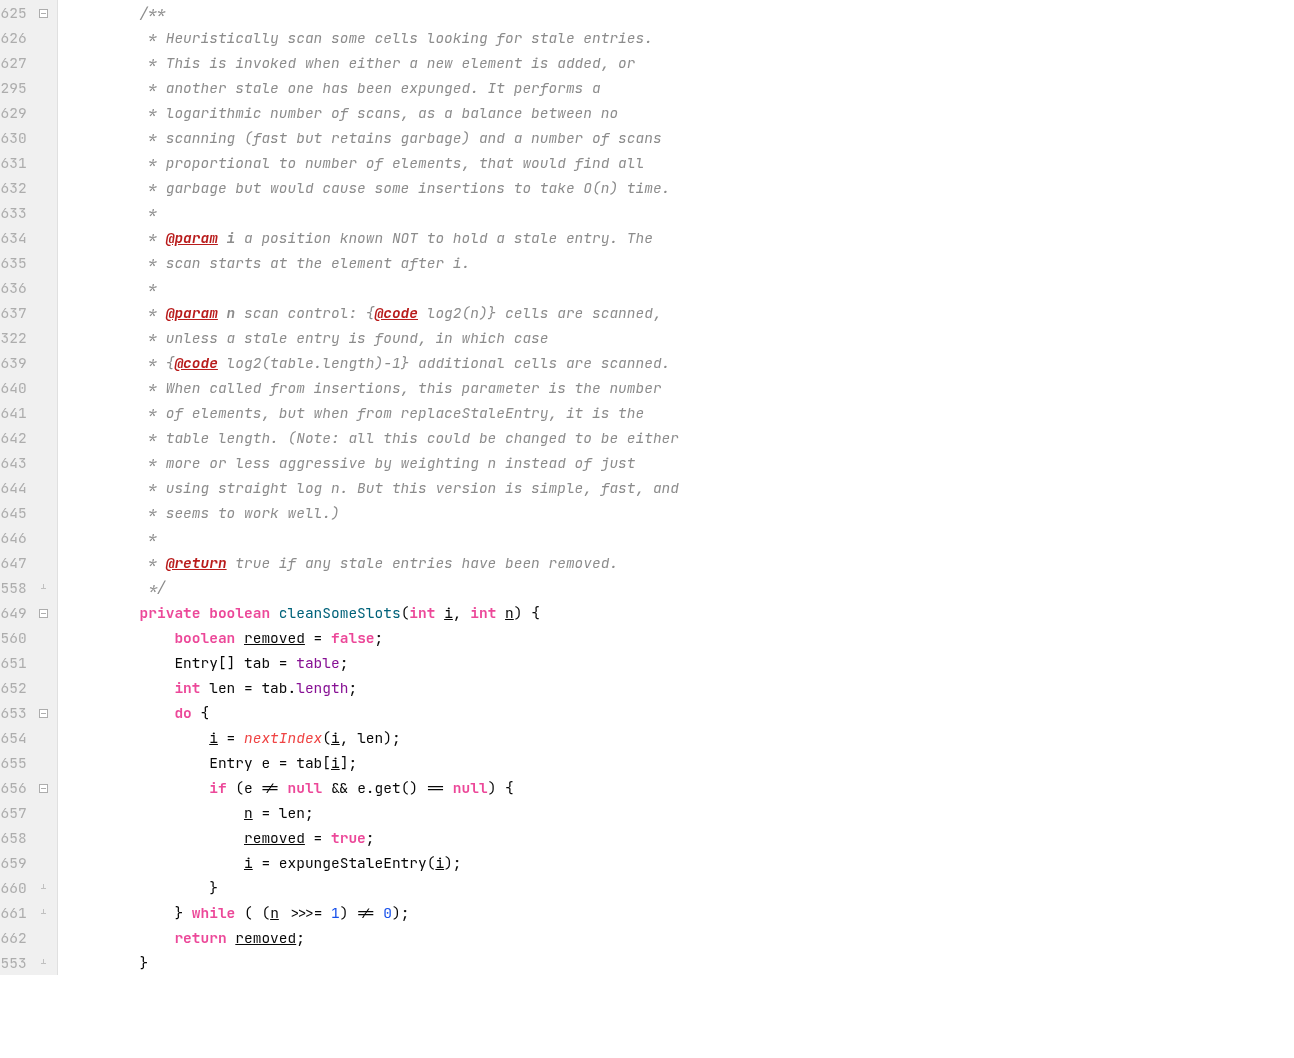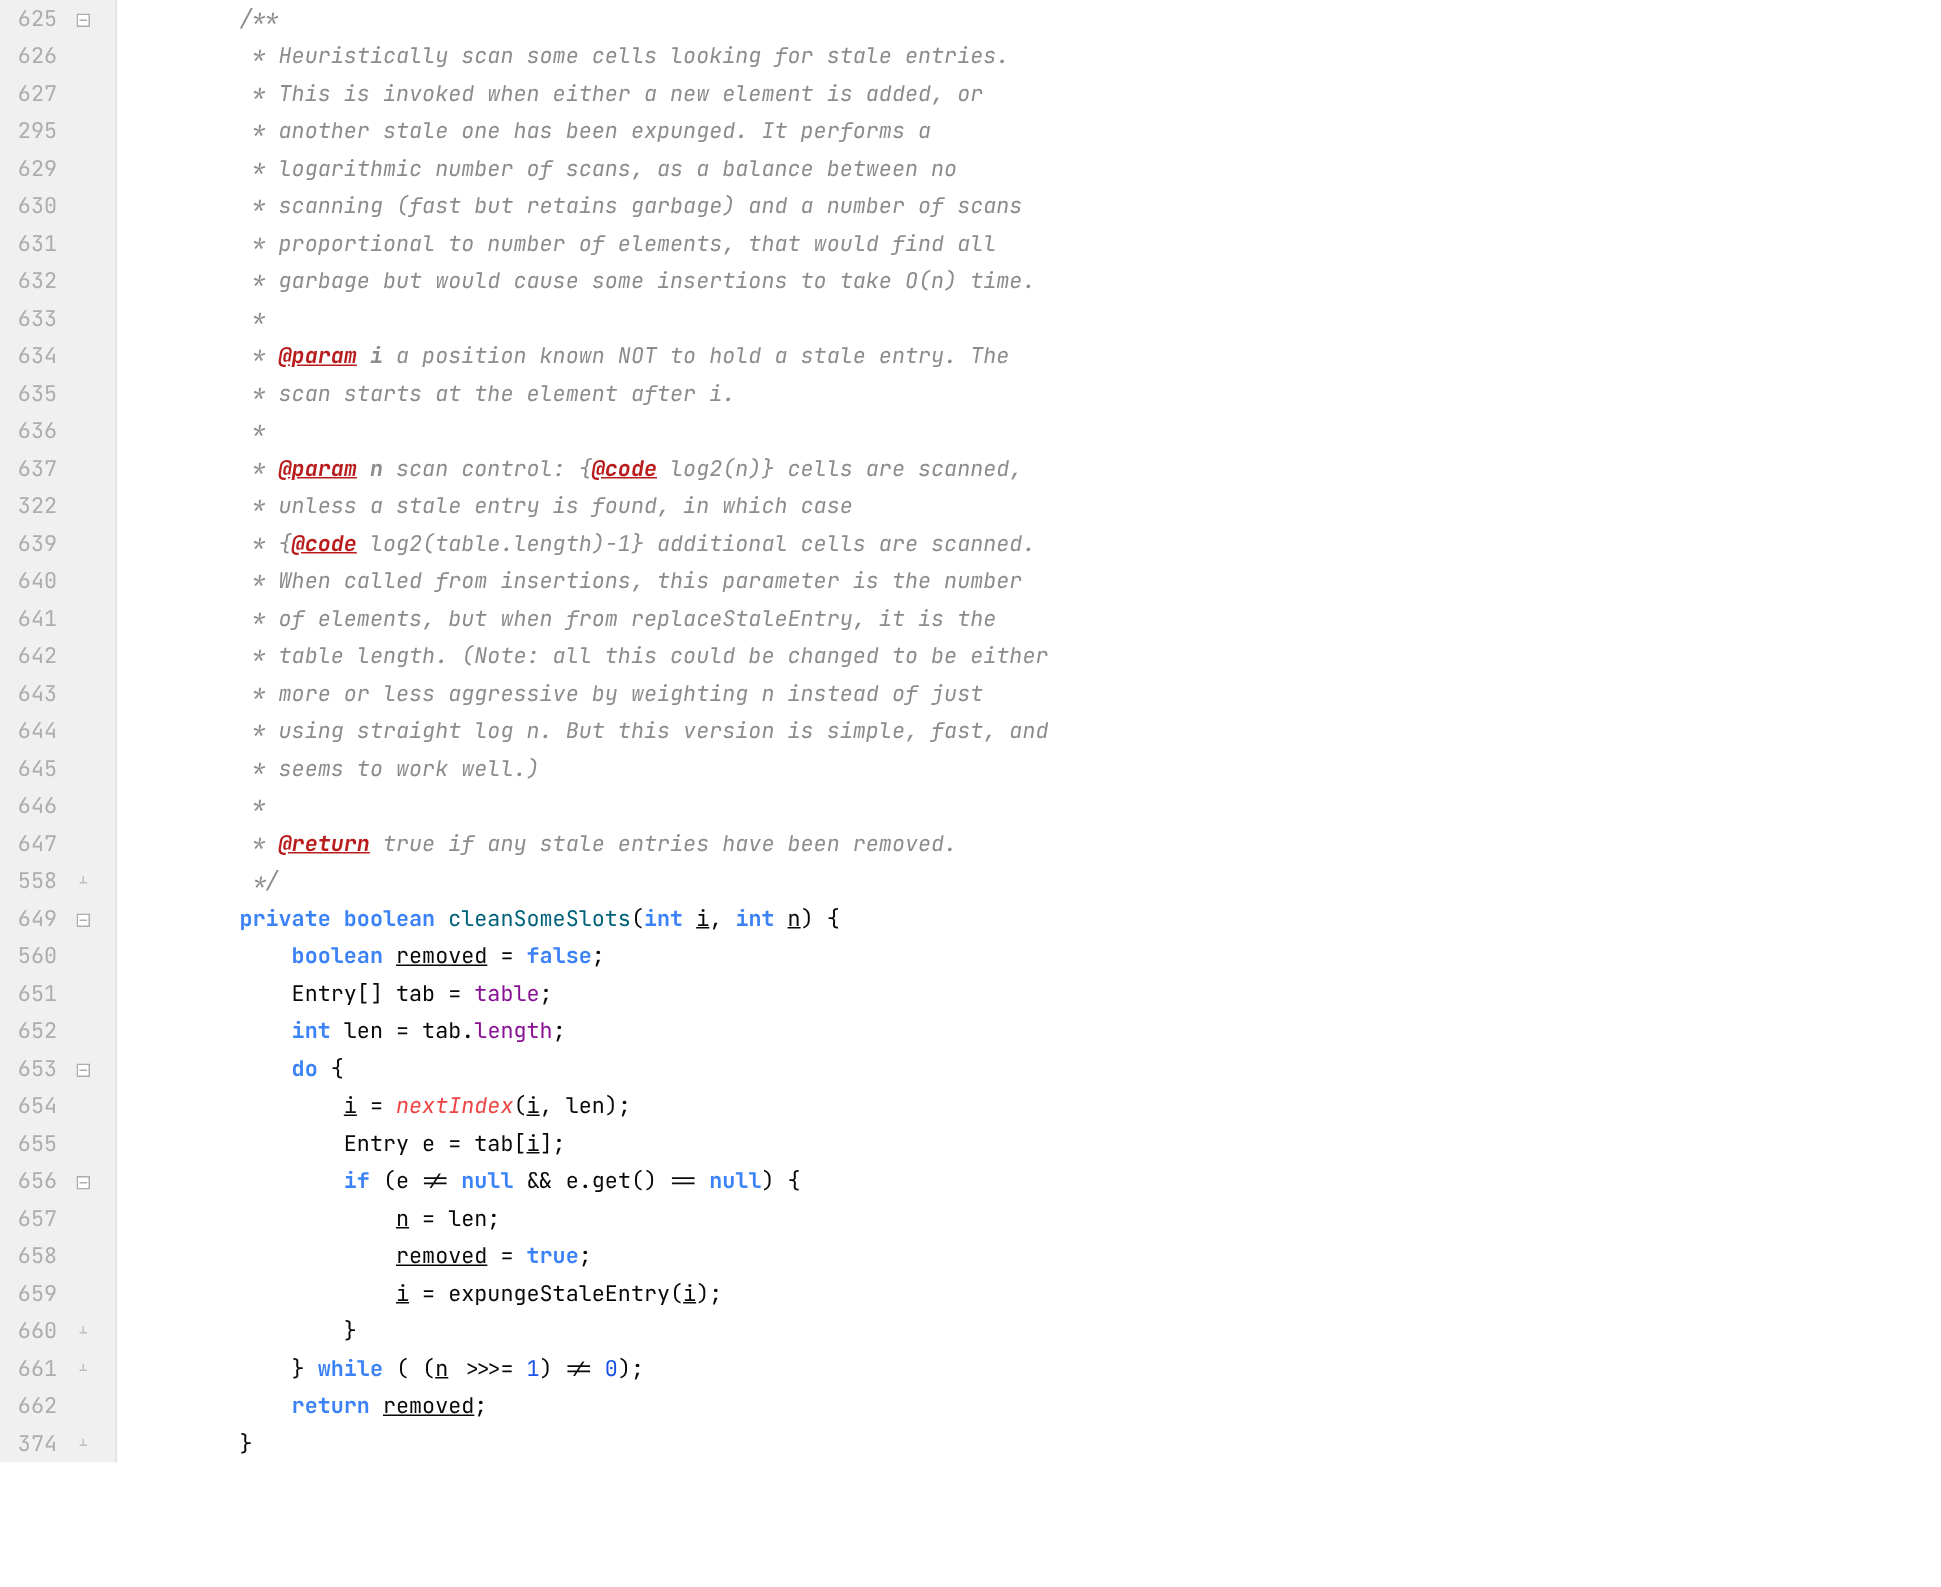--- a/index.html
+++ b/index.html
@@ -6,21 +6,21 @@
     body {
       font-family: 'JetBrains Mono', 'Consolas', 'Monaco', monospace;
       font-size: 14.5px;
       background: #ffffff;
       display: flex;
       line-height: 25px;
       overflow: hidden;
     }
     .gutter {
       background: #f0f0f0;
-      width: 78px;
+      width: 58px;
       flex-shrink: 0;
       display: flex;
     }
     .line-numbers {
       width: 48px;
       text-align: right;
       padding-right: 10px;
       color: #adadad;
       user-select: none;
     }
@@ -45,21 +45,21 @@
     }
     .code-area {
       flex: 1;
       white-space: pre;
       padding-left: 12px;
       color: #080808;
     }
     .line { height: 25px; }
     .comment { color: #8c8c8c; font-style: italic; }
     .doctag { color: #b91c1c; font-style: italic; font-weight: bold; text-decoration: underline; }
-    .keyword { color: #3b82f6; font-weight: bold; font-style: normal; }
+    .keyword { color: #ec4899; font-weight: bold; font-style: normal; }
     .method { color: #00627a; font-style: normal; }
     .field { color: #871094; font-style: normal; }
     .number { color: #1750eb; font-style: normal; }
     .param { font-style: normal; text-decoration: underline; }
     .plain { font-style: normal; }
     .static-method { color: #ef4444; font-style: italic; }
     .lb { color: #080808; font-style: normal; }
   </style>
 </head>
 <body>
@@ -97,21 +97,21 @@
       <div class="line">653</div>
       <div class="line">654</div>
       <div class="line">655</div>
       <div class="line">656</div>
       <div class="line">657</div>
       <div class="line">658</div>
       <div class="line">659</div>
       <div class="line">660</div>
       <div class="line">661</div>
       <div class="line">662</div>
-      <div class="line">374</div>
+      <div class="line">553</div>
     </div>
   <div class="fold-column" id="fold-column">
       <div class="fold-icon" style="top: 8px;">
         <svg viewBox="0 0 9 9">
           <rect x="0.5" y="0.5" width="8" height="8" fill="#fff" stroke="#adadad"></rect>
           <line x1="2" y1="4.5" x2="7" y2="4.5" stroke="#adadad"></line>
         </svg>
       </div>
       <div class="fold-icon" style="top: 583px;">
         <svg viewBox="0 0 9 9">

